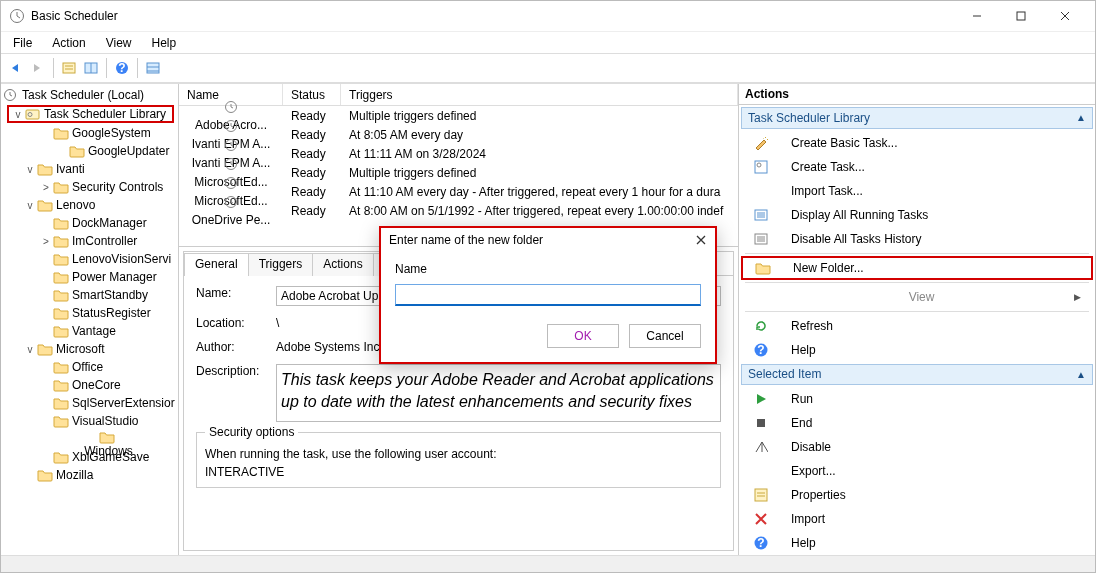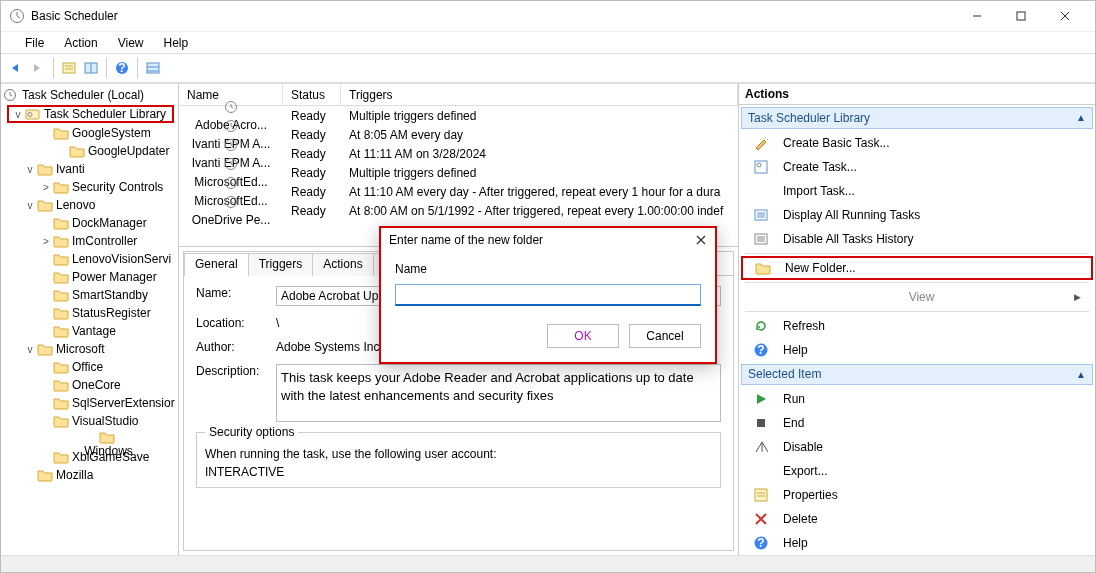--- a/index.html
+++ b/index.html
@@ -3,21 +3,21 @@
 <meta charset="utf-8">
 <style>
 * { box-sizing: border-box; margin: 0; padding: 0; font-family: "Segoe UI", Tahoma, sans-serif; font-size: 12px; }
 html, body { height: 100%; background: #fff; }
 .window { width: 1096px; height: 573px; display: flex; flex-direction: column; border: 1px solid #bbb; }
 .titlebar { height: 30px; display: flex; align-items: center; padding: 0 8px; }
 .titlebar .app-icon { width: 16px; height: 16px; margin-right: 6px; }
 .titlebar .title { flex: 1; font-size: 12px; }
 .titlebar .win-btns { display: flex; gap: 0; }
 .titlebar .win-btn { width: 44px; height: 28px; display: flex; align-items: center; justify-content: center; color: #333; }
-.menubar { height: 22px; display: flex; align-items: center; padding: 0 16px; gap: 4px; border-top: 1px solid #eee; }
+.menubar { height: 22px; display: flex; align-items: center; padding: 0 4px; gap: 4px; border-top: 1px solid #eee; }
 .menubar .menu-item { padding: 2px 8px; }
 .toolbar { height: 30px; display: flex; align-items: center; padding: 0 4px; gap: 0; border-top: 1px solid #ddd; border-bottom: 1px solid #ddd; }
 .toolbar .sep { width: 1px; height: 20px; background: #ccc; margin: 0 4px; }
 .toolbar .tbtn { width: 22px; height: 22px; display: flex; align-items: center; justify-content: center; border: 1px solid transparent; }
 .content { flex: 1; display: flex; overflow: hidden; border-top: 1px solid #ddd; }
 .tree { width: 178px; border-right: 1px solid #ccc; overflow: hidden; padding: 2px 0; background: #fff; }
 .tree-row { display: flex; align-items: center; height: 18px; white-space: nowrap; cursor: default; }
 .tree-row .expander { width: 14px; text-align: center; color: #555; font-size: 10px; }
 .tree-row .folder-ic { width: 16px; height: 14px; margin-right: 3px; }
 .tree-row .label { font-size: 12px; }
@@ -37,28 +37,28 @@
 .details { flex: 1; overflow: hidden; padding: 4px; }
 .detail-box { border: 1px solid #ccc; height: 100%; display: flex; flex-direction: column; }
 .tabs { display: flex; border-bottom: 1px solid #ccc; height: 24px; }
 .tab { padding: 3px 10px; border: 1px solid #ccc; border-bottom: none; margin-right: -1px; background: #f7f7f7; position: relative; top: 1px; }
 .tab.active { background: #fff; }
 .tab-body { flex: 1; padding: 10px 12px; overflow: hidden; }
 .form-row { display: flex; margin-bottom: 10px; }
 .form-row .lbl { width: 80px; }
 .form-row .val { flex: 1; border: 1px solid #bbb; padding: 2px 4px; height: 20px; background: #fff; overflow: hidden; white-space: nowrap; }
 .form-row .val-plain { flex: 1; }
-.desc-box { flex: 1; border: 1px solid #bbb; padding: 4px; font-size: 13px; line-height: 1.4; }
+.desc-box { flex: 1; border: 1px solid #bbb; padding: 4px; font-size: 16px; line-height: 1.4; font-style: italic; }
 .sec-box { margin-top: 10px; border: 1px solid #ccc; padding: 8px; }
 .sec-title { position: relative; top: -16px; background: #fff; display: inline-block; padding: 0 4px; }
 .actions-pane { width: 356px; display: flex; flex-direction: column; }
 .actions-h { font-weight: 700; height: 22px; display: flex; align-items: center; padding: 0 6px; border-bottom: 1px solid #ccc; background: #fff; }
 .section-h { background: #e3f0fb; border: 1px solid #a8c7e6; height: 22px; display: flex; align-items: center; padding: 0 6px; font-size: 12px; color: #1a4f86; margin: 2px; justify-content: space-between; }
 .section-h .arrow { font-size: 10px; color: #1a4f86; }
-.action-item { display: flex; align-items: center; gap: 14px; height: 24px; padding: 0 12px; margin: 0 2px; }
+.action-item { display: flex; align-items: center; gap: 22px; height: 24px; padding: 0 12px; margin: 0 2px; }
 .action-item .ic { width: 16px; height: 16px; display: flex; align-items: center; justify-content: center; }
 .action-item.highlighted { border: 2px solid #d30000; }
 .action-item.view-row { justify-content: space-between; color: #888; }
 .dialog { position: absolute; left: 200px; top: 142px; width: 338px; background: #fff; border: 2px solid #d30000; box-shadow: 0 4px 18px rgba(0,0,0,.25); z-index: 10; }
 .dialog-title { display: flex; align-items: center; justify-content: space-between; height: 24px; padding: 0 8px; font-size: 12px; }
 .dialog-body { padding: 10px 14px 14px; }
 .dialog-body .dl-lbl { margin-bottom: 8px; }
 .dialog-body input[type=text] { width: 100%; height: 22px; border: 1px solid #6ea8e6; border-bottom: 2px solid #0a66c2; outline: none; padding: 0 4px; }
 .dlg-btns { display: flex; justify-content: flex-end; gap: 10px; margin-top: 18px; }
 .dlg-btn { width: 72px; height: 24px; border: 1px solid #bbb; background: #fff; display: flex; align-items: center; justify-content: center; }
@@ -617,21 +617,21 @@
               </svg>
             </span>
             <span>Properties</span>
           </div>
           <div class="action-item">
             <span class="ic">
               <svg width="14" height="14">
                 <path d="M2 2l10 10M12 2L2 12" stroke="#d73333" stroke-width="2"></path>
               </svg>
             </span>
-            <span>Delete</span>
+            <span>Import</span>
           </div>
           <div class="action-item">
             <span class="ic">
               <svg width="16" height="16">
                 <circle cx="8" cy="8" r="6.5" fill="#3b82f6"></circle>
                 <text x="8" y="12" text-anchor="middle" fill="#fff" font-size="10" font-weight="700">?</text>
               </svg>
             </span>
             <span>Help</span>
           </div>

